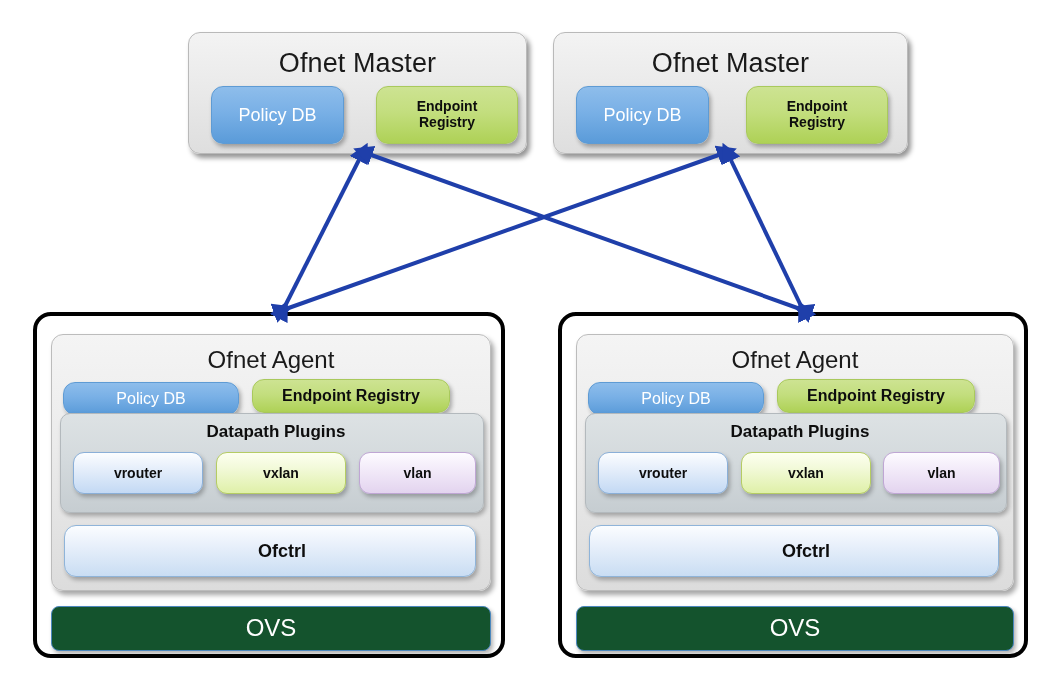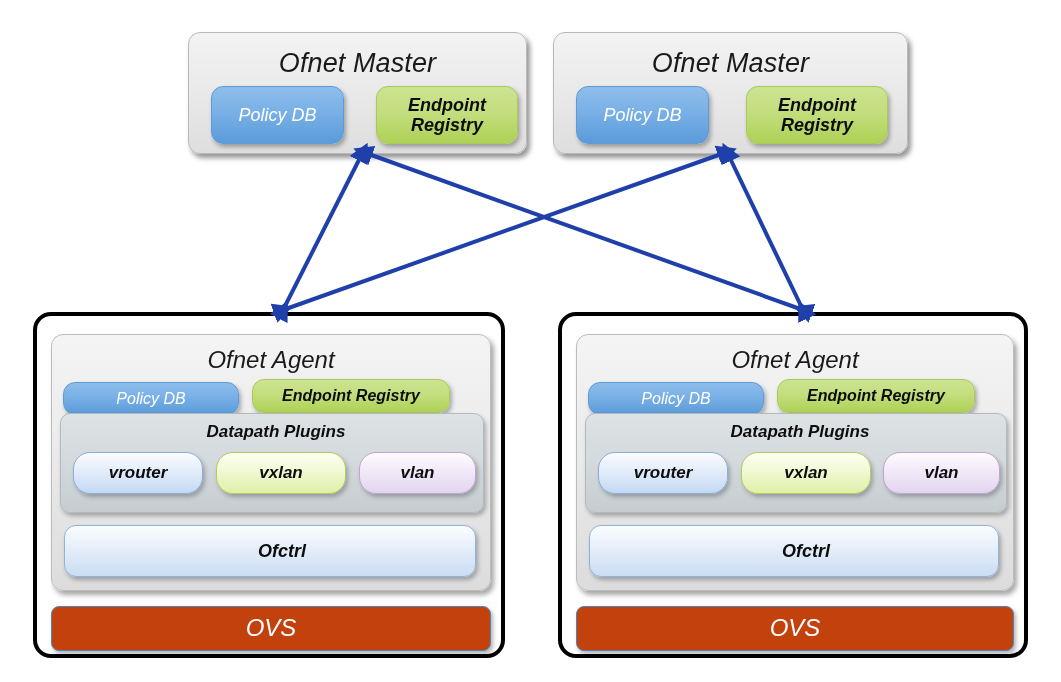--- a/index.html
+++ b/index.html
@@ -10,21 +10,20 @@
   }
   body {
     font-family: "Liberation Sans", sans-serif;
   }
   #canvas {
     position: relative;
     width: 1061px;
     height: 682px;
     background: #ffffff;
     overflow: hidden;
-    font-style: italic;
   }
 
   
   .ctr {
     display: flex;
     align-items: center;
     justify-content: center;
     text-align: center;
     box-sizing: border-box;
   }
@@ -90,26 +89,26 @@
     border: 1px solid #5e9bd4;
     color: #ffffff;
     font-size: 18px;
     font-weight: normal;
     box-shadow: 2px 3px 4px rgba(0,0,0,0.30);
   }
   .blk-registry {
     background: linear-gradient(to bottom, #cde392 0%, #c3de7e 45%, #aed156 100%);
     border: 1px solid #a9c95c;
     color: #0d0d0d;
-    font-size: 18px;
+    font-size: 14px;
     font-weight: bold;
     box-shadow: 2px 3px 4px rgba(0,0,0,0.30);
   }
   .blk-ovs {
-    background: #c2410c;
+    background: #14532d;
     border: 1px solid #4b87bd;
     color: #ffffff;
     font-size: 24px;
     font-weight: normal;
     border-radius: 8px;
     box-shadow: 2px 3px 4px rgba(0,0,0,0.30);
   }
   .blk-ofctrl {
     background: linear-gradient(to bottom, #fbfdff 0%, #eaf1fb 35%, #c9ddf3 100%);
     border: 1px solid #8fb4d9;
@@ -135,22 +134,22 @@
     right: 0;
     top: 6px;
     height: 24px;
     font-size: 17px;
     font-weight: bold;
     color: #0d0d0d;
   }
   .plugin {
     position: absolute;
     box-sizing: border-box;
-    border-radius: 17px;
-    font-size: 17px;
+    border-radius: 11px;
+    font-size: 14px;
     font-weight: bold;
     color: #0d0d0d;
     box-shadow: 2px 3px 4px rgba(0,0,0,0.26);
   }
   .plugin-vrouter {
     background: linear-gradient(to bottom, #fbfdff 0%, #e8f0fb 35%, #c3d9f4 100%);
     border: 1px solid #8aafd8;
   }
   .plugin-vxlan {
     background: linear-gradient(to bottom, #fdffef 0%, #f3fadb 35%, #dff0a8 100%);

